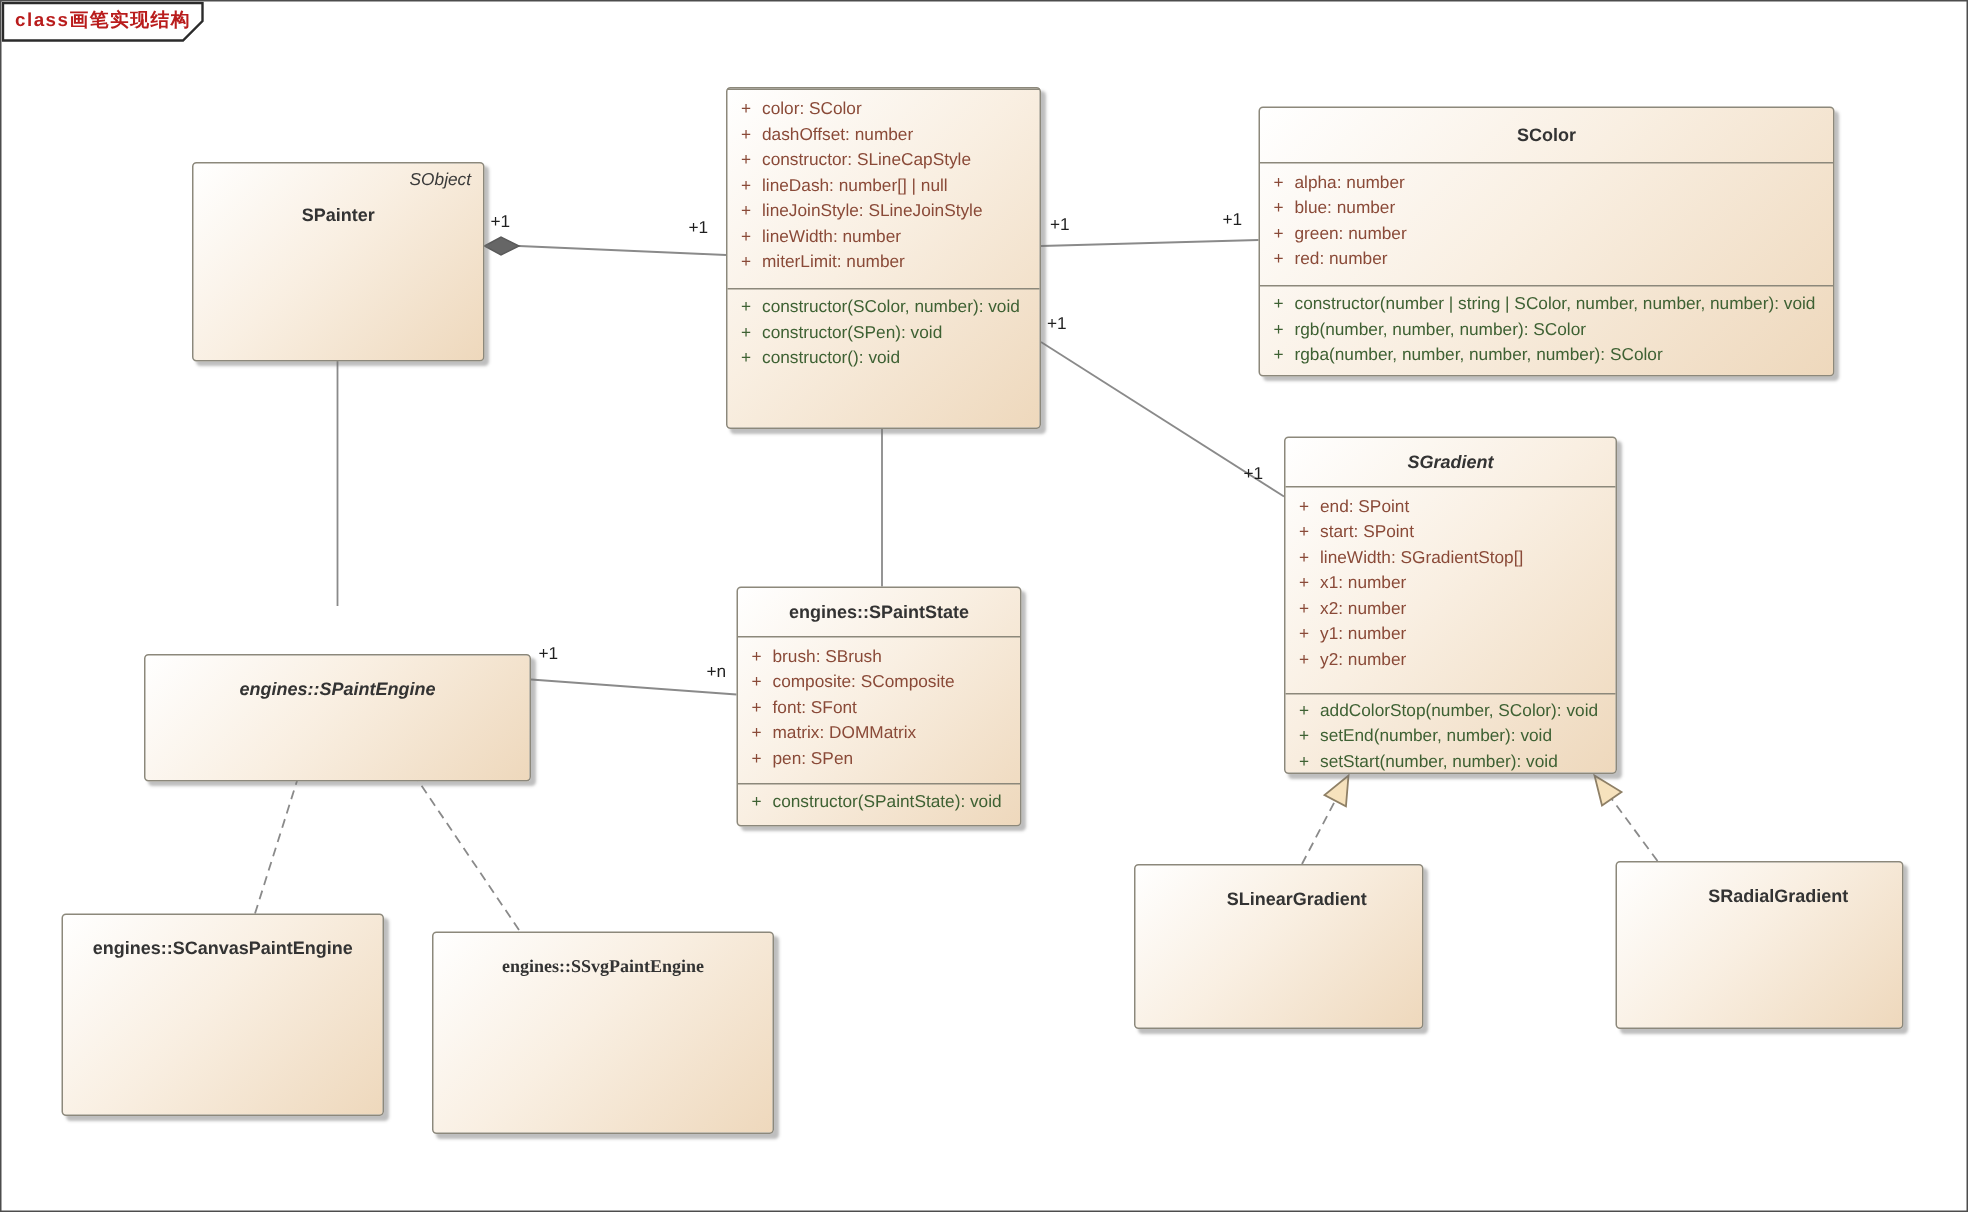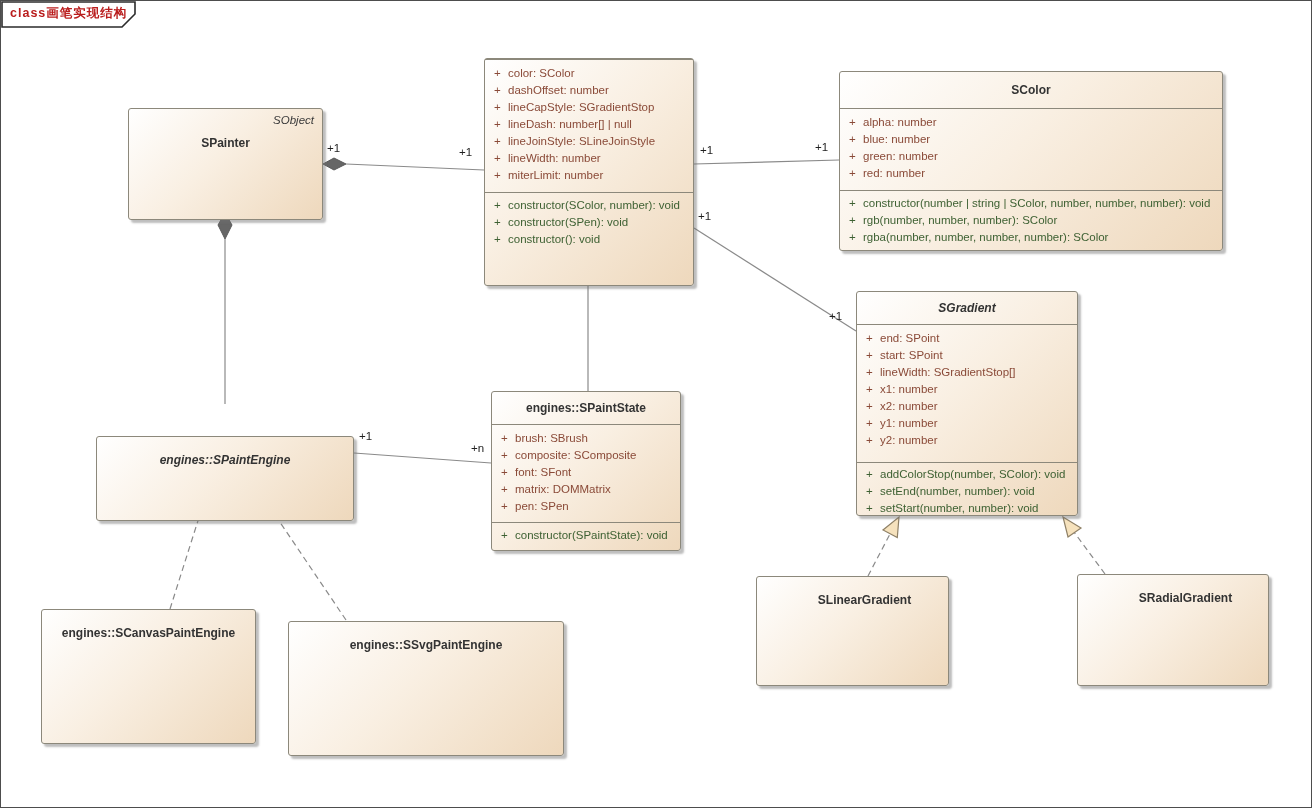--- a/index.html
+++ b/index.html
@@ -87,41 +87,41 @@
       <polygon class="tri" points="898,516 896.3,536.5 882,529"></polygon>
     </g>
     <g>
       <line class="dashed" x1="1104" y1="573" x2="1073" y2="531"></line>
       <polygon class="tri" points="1062,516 1080,527 1067,536"></polygon>
     </g>
   </svg>
 
   <span class="frame-tab-text"><span>class</span><span>画笔实现结构</span></span>
 
-  <div class="uml-class" style="left:127px;top:107px;width:195px;height:112px;">
+  <div class="uml-class" style="left:127px;top:107px;width:195px;height:133px;">
     <span class="stereotype">SObject</span>
     <span class="spainter-name">SPainter</span>
   </div>
 
   <div class="uml-class" style="left:483px;top:57px;width:210px;height:228px;">
     <div class="compartment attrs" style="height:133px;">
 
         <div class="row">
           <span class="vis">+</span>
           <span class="mtext">color: SColor</span>
         </div>
 
         <div class="row">
           <span class="vis">+</span>
           <span class="mtext">dashOffset: number</span>
         </div>
 
         <div class="row">
           <span class="vis">+</span>
-          <span class="mtext">lineCapStyle: SGradientStop</span>
+          <span class="mtext">constructor: SLineCapStyle</span>
         </div>
 
         <div class="row">
           <span class="vis">+</span>
           <span class="mtext">lineDash: number[] | null</span>
         </div>
 
         <div class="row">
           <span class="vis">+</span>
           <span class="mtext">lineJoinStyle: SLineJoinStyle</span>
@@ -302,21 +302,21 @@
   </div>
 
   <div class="uml-class simple" style="left:95px;top:403px;width:258px;height:85px;margin-top:32px;">
     <span class="cname" style="font-style:italic;">engines::SPaintEngine</span>
   </div>
 
   <div class="uml-class simple" style="left:40px;top:608px;width:215px;height:135px;">
     <span class="cname">engines::SCanvasPaintEngine</span>
   </div>
 
-  <div class="uml-class simple" style="left:287px;top:620px;width:276px;height:135px;">
+  <div class="uml-class simple" style="left:287px;top:620px;width:228px;height:135px;font-family:Liberation Serif, serif;">
     <span class="cname">engines::SSvgPaintEngine</span>
   </div>
 
   <div class="uml-class simple" style="left:755px;top:575px;width:193px;height:110px;padding-left:24px;">
     <span class="cname">SLinearGradient</span>
   </div>
 
   <div class="uml-class simple" style="left:1076px;top:573px;width:192px;height:112px;padding-left:25px;">
     <span class="cname">SRadialGradient</span>
   </div>

